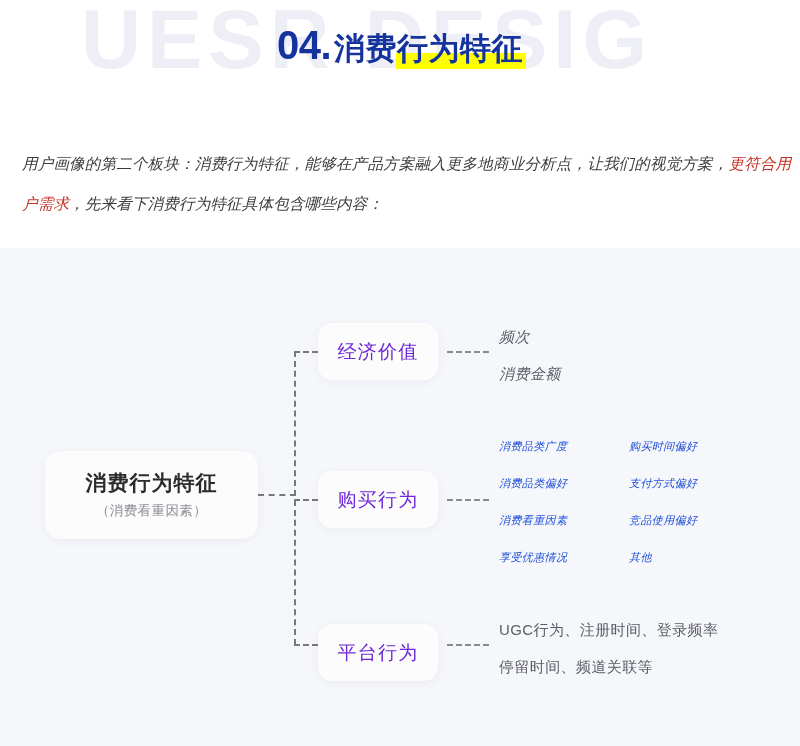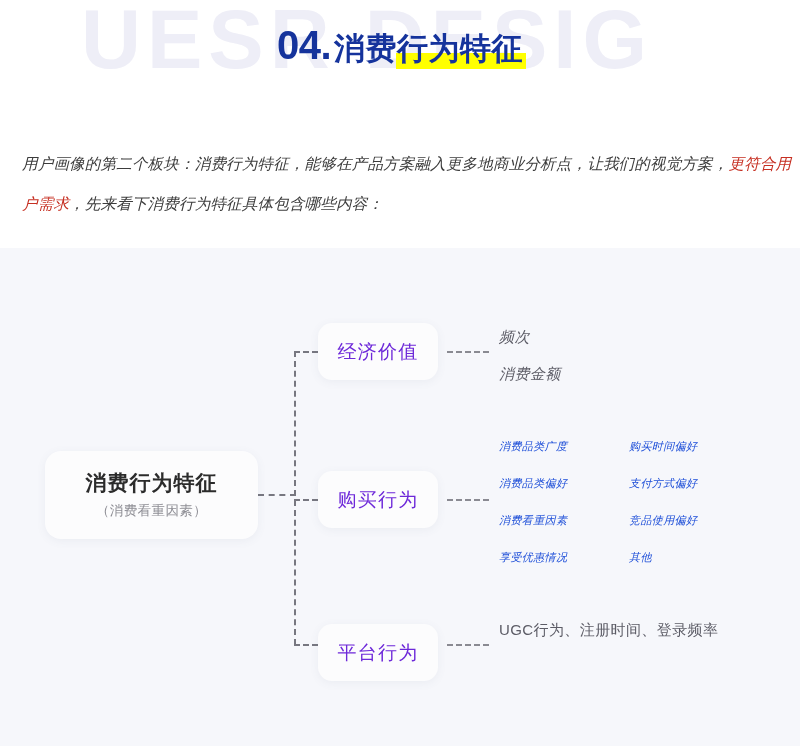--- a/index.html
+++ b/index.html
@@ -274,15 +274,16 @@
       <div class="leaf-cell">支付方式偏好</div>
       <div class="leaf-cell">消费看重因素</div>
       <div class="leaf-cell">竞品使用偏好</div>
       <div class="leaf-cell">享受优惠情况</div>
       <div class="leaf-cell">其他</div>
     </div>
   </div>
 
   <div class="leaf-group leaf-3">
     <div class="leaf-line">UGC行为、注册时间、登录频率</div>
+    <div class="leaf-line">停留时间、频道关联等</div>
   </div>
 
 </div>
 
 </body></html>

